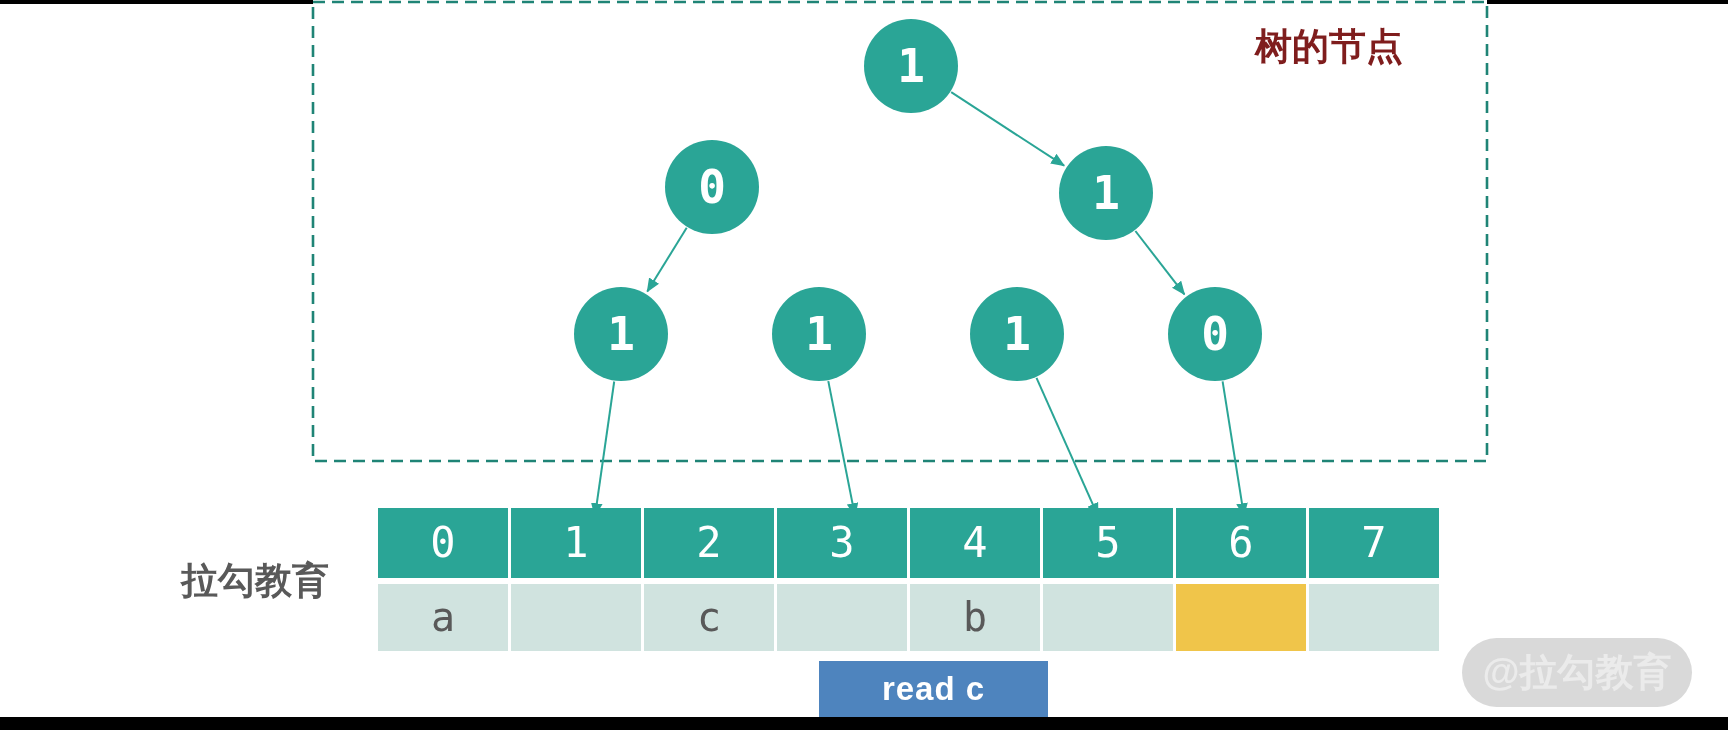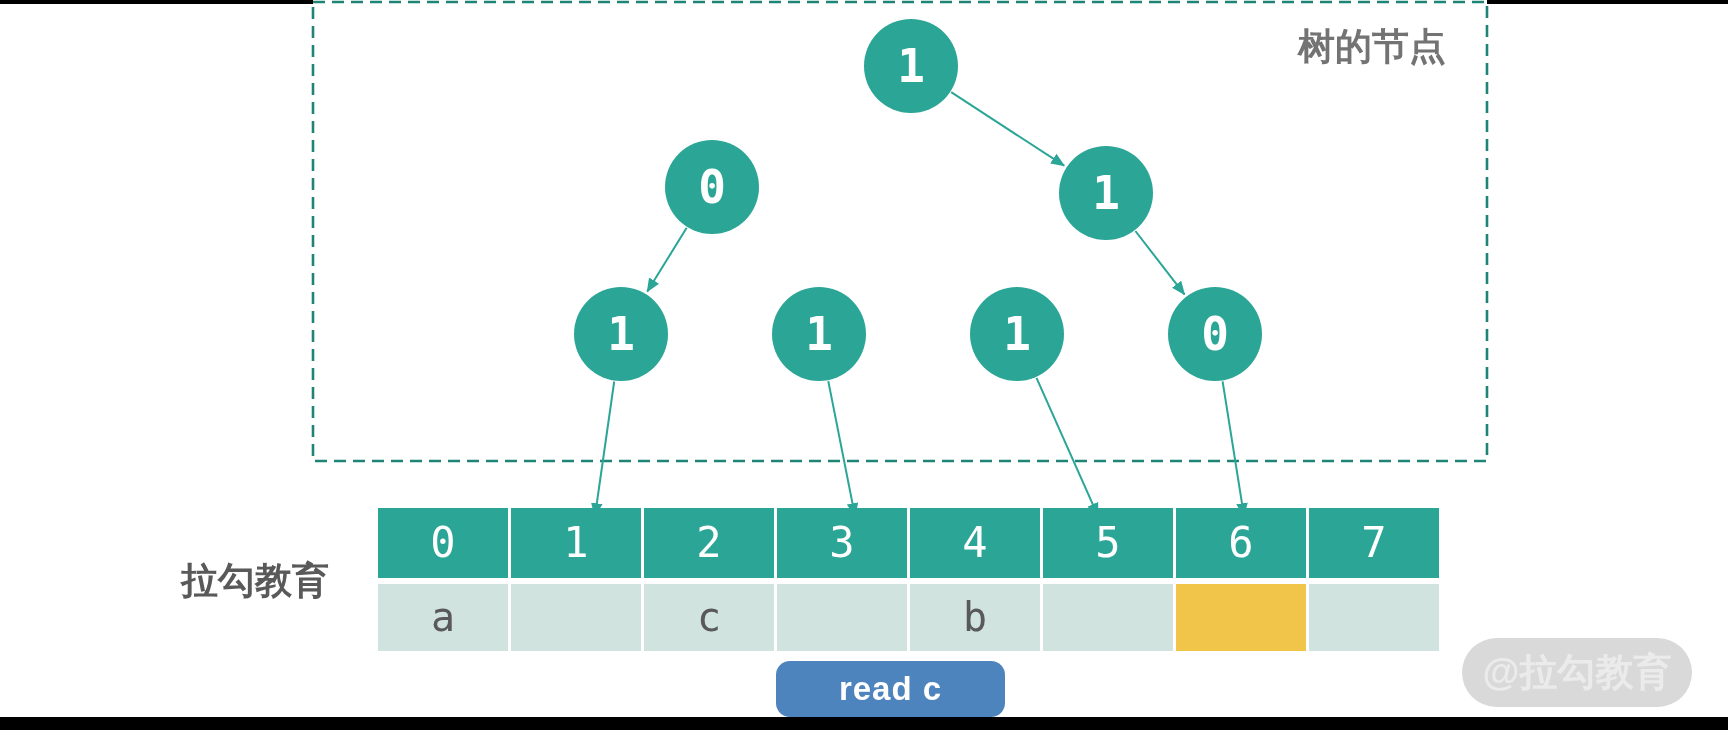--- a/index.html
+++ b/index.html
@@ -6,44 +6,44 @@
   .canvas{
     position:relative;width:1728px;height:730px;background:#ffffff;overflow:hidden;
     font-family:"Liberation Sans","DejaVu Sans",sans-serif;
   }
   .strip{position:absolute;background:#000000;}
   .strip-top-left{left:0;top:0;width:313px;height:4px;}
   .strip-top-right{left:1487px;top:0;width:241px;height:4px;}
   .strip-bottom{left:0;top:717px;width:1728px;height:13px;}
   .tree-svg{position:absolute;left:0;top:0;}
   .tree-label{
-    position:absolute;left:1298px;top:22px;
-    font-size:37px;font-weight:600;color:#737373;white-space:nowrap;
+    position:absolute;left:1255px;top:22px;
+    font-size:37px;font-weight:600;color:#7f1d1d;white-space:nowrap;
   }
   .cache-label{
     position:absolute;left:181px;top:556px;
     font-size:37px;font-weight:600;color:#595959;white-space:nowrap;
   }
   .cache-row{position:absolute;left:378px;display:flex;gap:3px;}
   .cache-row.header{top:508px;}
   .cache-row.values{top:584px;}
   .cell{width:130px;text-align:center;}
   .cell.header{
     height:70px;line-height:70px;background:#2aa596;color:#ffffff;
     font-family:"DejaVu Sans Mono","Liberation Mono",monospace;font-size:42px;
   }
   .cell.value{
     height:67px;line-height:67px;background:#d0e3df;color:#595959;
     font-family:"DejaVu Sans Mono","Liberation Mono",monospace;font-size:40px;
   }
   .cell.value.highlight{background:#f0c54a;}
   .read-btn{
-    position:absolute;left:776px;top:661px;width:229px;height:56px;
+    position:absolute;left:819px;top:661px;width:229px;height:56px;
     background:#4e84be;color:#ffffff;font-size:33px;font-weight:600;
-    display:flex;align-items:center;justify-content:center;letter-spacing:1px;border-radius:14px;
+    display:flex;align-items:center;justify-content:center;letter-spacing:1px;
   }
   .watermark{
     position:absolute;left:1462px;top:638px;width:230px;height:69px;
     background:#d9d9d9;border-radius:35px;
     display:flex;align-items:center;justify-content:center;
   }
   .watermark span{color:#ebebeb;font-size:38px;font-weight:600;white-space:nowrap;}
   .node-digit{
     font-family:"DejaVu Sans Mono","Liberation Mono",monospace;
     font-weight:bold;fill:#ffffff;

